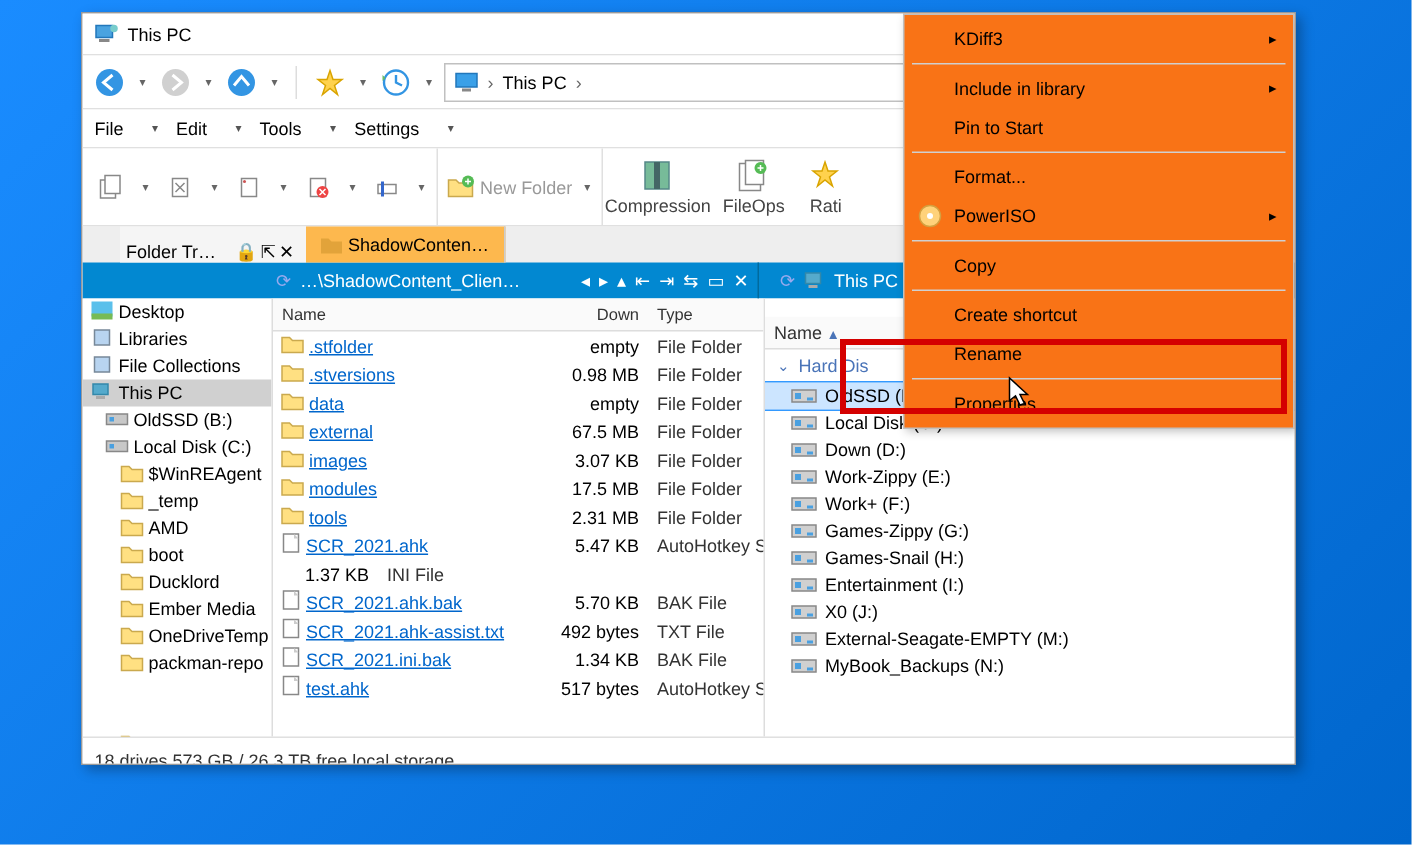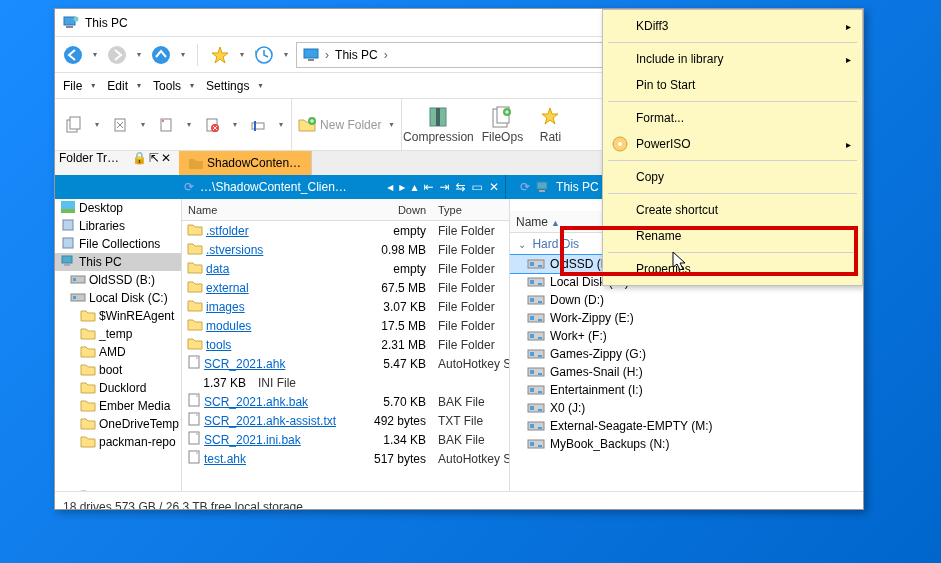--- a/index.html
+++ b/index.html
@@ -6,31 +6,31 @@
   body { background: linear-gradient(135deg, #1a8cff 0%, #0066cc 100%); width: 941px; height: 563px; padding: 8px 0 0 54px; position: relative; }
   .window { width: 810px; height: 502px; background: #f5f5f5; border: 1px solid #999; box-shadow: 3px 3px 8px rgba(0,0,0,0.3); position: relative; overflow: hidden; }
   .titlebar { height: 28px; background: #fff; border-bottom: 1px solid #e0e0e0; display: flex; align-items: center; padding: 0 8px; gap: 6px; }
   .titlebar .ico { width: 16px; height: 16px; display:inline-block; }
   .navbar { height: 36px; background: #fff; border-bottom: 1px solid #e0e0e0; display: flex; align-items: center; padding: 0 6px; gap: 6px; }
   .nav-btn { width: 24px; height: 24px; display: inline-flex; align-items: center; justify-content:center; border-radius: 50%; }
   .nav-btn svg { display:block; }
   .drop-arrow { font-size: 8px; color: #666; padding:0 2px;}
   .addrbox { flex: 1; display: flex; align-items: center; background: #fff; border: 1px solid #c0c0c0; height: 26px; padding: 0 6px; gap: 6px;}
   .menubar { height: 26px; background: #fff; border-bottom: 1px solid #e0e0e0; display: flex; align-items: center; padding: 0 8px; gap: 12px; }
-  .menubar .mitem { display: flex; align-items: center; gap: 9px; }
+  .menubar .mitem { display: flex; align-items: center; gap: 19px; }
   .menubar .tri { font-size: 8px; color:#555;}
   .ribbon { height: 52px; background: #fff; border-bottom: 1px solid #e0e0e0; display: flex; align-items: center; }
   .ribbon-seg { display:flex; align-items:center; gap:6px; padding:0 6px; height:100%; border-right:1px solid #e0e0e0;}
   .ribbon-tool { display:flex; flex-direction:column; align-items:center; justify-content:center; font-size:11px; color:#444; width:72px; height:100%;}
   .ribbon-tool svg { width:24px; height:24px;}
   .small-tool { display:inline-flex; align-items:center; justify-content:center; width:26px; height:26px;}
   .tabbar { height: 24px; background: #eee; display: flex; align-items:stretch; }
   .tab { display:flex; align-items:center; gap:4px; padding:0 10px; border-right:1px solid #ccc; font-size:11px;}
   .tab.active { background:#FDB84E; color:#000;}
-  .tab-folder-tree { background:#f5f5f5; flex:0 0 124px; display:flex; align-items:flex-start; padding:0 4px; font-weight: normal;}
+  .tab-folder-tree { background:#f5f5f5; flex:0 0 124px; display:flex; align-items:flex-end; padding:0 4px; font-weight: normal; margin-left: 25px;}
   .tab-controls { margin-left:auto; display:flex; align-items:center; gap:2px; padding-right:4px; font-size:10px;}
   .main { display:flex; height: calc(100% - 28px - 36px - 26px - 52px - 24px - 24px - 18px); background:#fff; }
   .tree { width: 127px; border-right:1px solid #ddd; overflow:hidden; }
   .tree-item { padding: 2px 4px 2px 6px; display:flex; align-items:center; gap:4px; white-space:nowrap; }
   .tree-item.sel { background:#d0d0d0; }
   .folder-icon { width:14px; height:14px; display:inline-block;}
   .mid-pane { width: 328px; border-right:1px solid #ddd; display:flex; flex-direction:column; overflow:hidden;}
   .list-head { display:flex; border-bottom:1px solid #ddd; background:#fafafa; height:22px; align-items:center;}
   .list-head .col { padding:0 6px; font-size:11px; color:#333;}
   .col-name { width:180px;} .col-size{width:70px; text-align:right;} .col-type{flex:1;}
@@ -42,21 +42,21 @@
   .cell a { color:#0066cc; text-decoration: underline; }
   .right-pane { flex:1; display:flex; flex-direction:column; overflow:hidden;margin-top:12px;}
   .sect-head { padding:4px 8px; color:#4a74b8; font-size:13px; display:flex; align-items:center; gap:6px;}
   .drive-row { padding:2px 4px 2px 18px; display:flex; align-items:center; gap:6px; font-size:12px;}
   .drive-row.sel { background:#cce5ff; outline:1px solid #3399ff;}
   .drive-ico { width:16px; height:12px; display:inline-block;}
   .pathbar { height:24px; background:#0288d1; color:#fff; display:flex; align-items:center; padding:0 6px; gap:8px;}
   .pathbar .ctr { margin-left:auto; display:flex; gap:6px;}
   .status { height:30px; background:#fff; border-top:1px solid #e0e0e0; display:flex; align-items:center; padding:0 8px; font-size:11px; color:#333;}
   
-  .context-menu { position:absolute; top:0; right:0; width:261px; background:#fef9c3; border:1px solid #c0c0c0; box-shadow: 2px 2px 6px rgba(0,0,0,0.25); padding:3px; z-index:50;}
+  .context-menu { position:absolute; top:0; right:0; width:261px; background:#f97316; border:1px solid #c0c0c0; box-shadow: 2px 2px 6px rgba(0,0,0,0.25); padding:3px; z-index:50;}
   .cm-item { height:26px; display:flex; align-items:center; padding:0 8px 0 30px; font-size:12px; color:#000; position:relative;}
   .cm-item .submenu-arrow { margin-left:auto; font-size:10px;}
   .cm-sep { height:1px; background:#d0d0d0; margin:3px 2px;}
   .cm-ico { position:absolute; left:6px; width:16px; height:16px;}
   .highlight-box { position:absolute; border:4px solid #d40000; pointer-events:none; z-index:60;}
   .cursor { position:absolute; z-index:70;}
   svg { overflow: visible; }
   .chev { position:absolute; font-size:14px; color:#333;}
 </style>
 </head>

